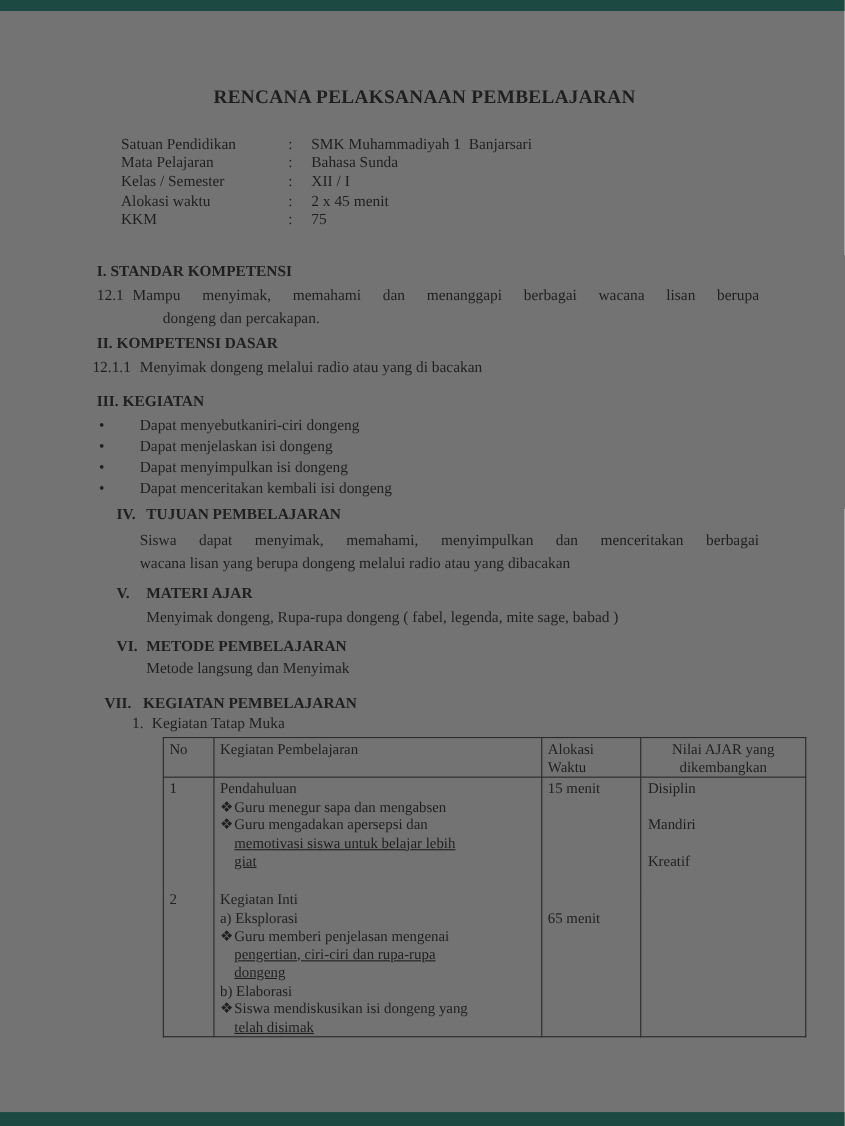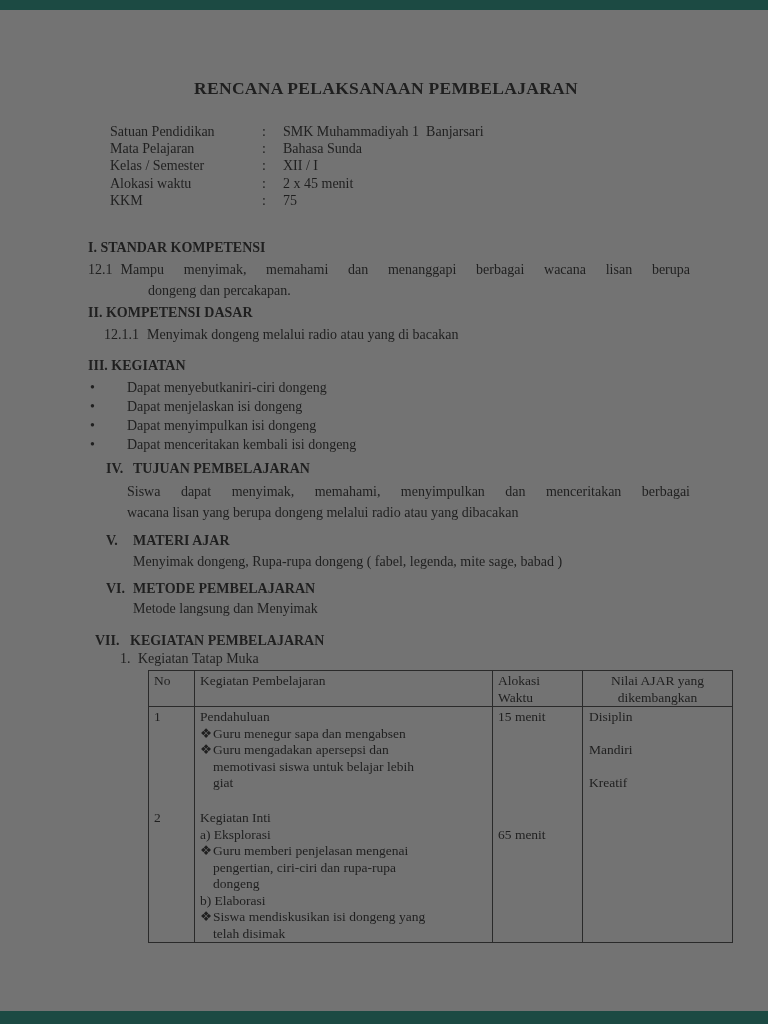--- a/index.html
+++ b/index.html
@@ -41,21 +41,21 @@
   table.rpp td{border:1px solid #2a2a2a;vertical-align:top;padding:2px 5px 0 5px;overflow:hidden;}
   td.c-no{width:35px;margin-top:40px;}
   td.c-keg{width:287px;padding-left:7px;padding-right:6px;}
   td.c-alo{width:79px;}
   td.c-nil{width:138px;}
   tr.hdr td{height:29px;}
   td.hdr-nilai{text-align:center;padding-left:2px;padding-right:2px;}
   tr.r1 td{height:96px;border-bottom:none;}
   tr.r2 td{height:132px;border-top:none;}
   .diamond{display:inline-block;width:13px;}
-  .ind{padding-left:13px;}
+  .ind{padding-left:13px;text-decoration:underline;}
   .val{margin-bottom:16.5px;white-space:nowrap;}
   .t65{margin-top:17px;}
   .cellpadtop{padding-top:1px;}
 </style>
 </head>
 <body>
 
 <div class="page">
 
   <div class="viewer-bar bar-top"></div>
@@ -81,21 +81,21 @@
     </div>
   </div>
 
   <div class="abs h" style="top:240px;left:88px;">I. STANDAR KOMPETENSI</div>
   <div class="abs para" style="top:260px;left:88px;width:602px;">
     <div class="just"><span class="pnum">12.1</span><span>Mampu menyimak, memahami dan menanggapi berbagai wacana lisan berupa</span></div>
     <div class="hang2">dongeng dan percakapan.</div>
   </div>
 
   <div class="abs h" style="top:305px;left:88px;">II. KOMPETENSI DASAR</div>
-  <div class="abs" style="top:327px;left:104px;white-space:nowrap;text-align:right;">
+  <div class="abs" style="top:327px;left:84px;white-space:nowrap;text-align:right;">
     <span class="pnum">12.1.1</span><span>Menyimak dongeng melalui radio atau yang di bacakan</span>
   </div>
 
   <div class="abs h" style="top:358px;left:88px;">III. KEGIATAN</div>
   <div class="abs h" style="top:461px;left:106px;">
     <span class="rn rn-26">IV.</span><span>TUJUAN PEMBELAJARAN</span>
   </div>
 
   <div class="abs bullets" style="top:378px;left:90px;">
     <div><span class="bullet-dot">•</span><span>Dapat menyebutkaniri-ciri dongeng</span></div>

